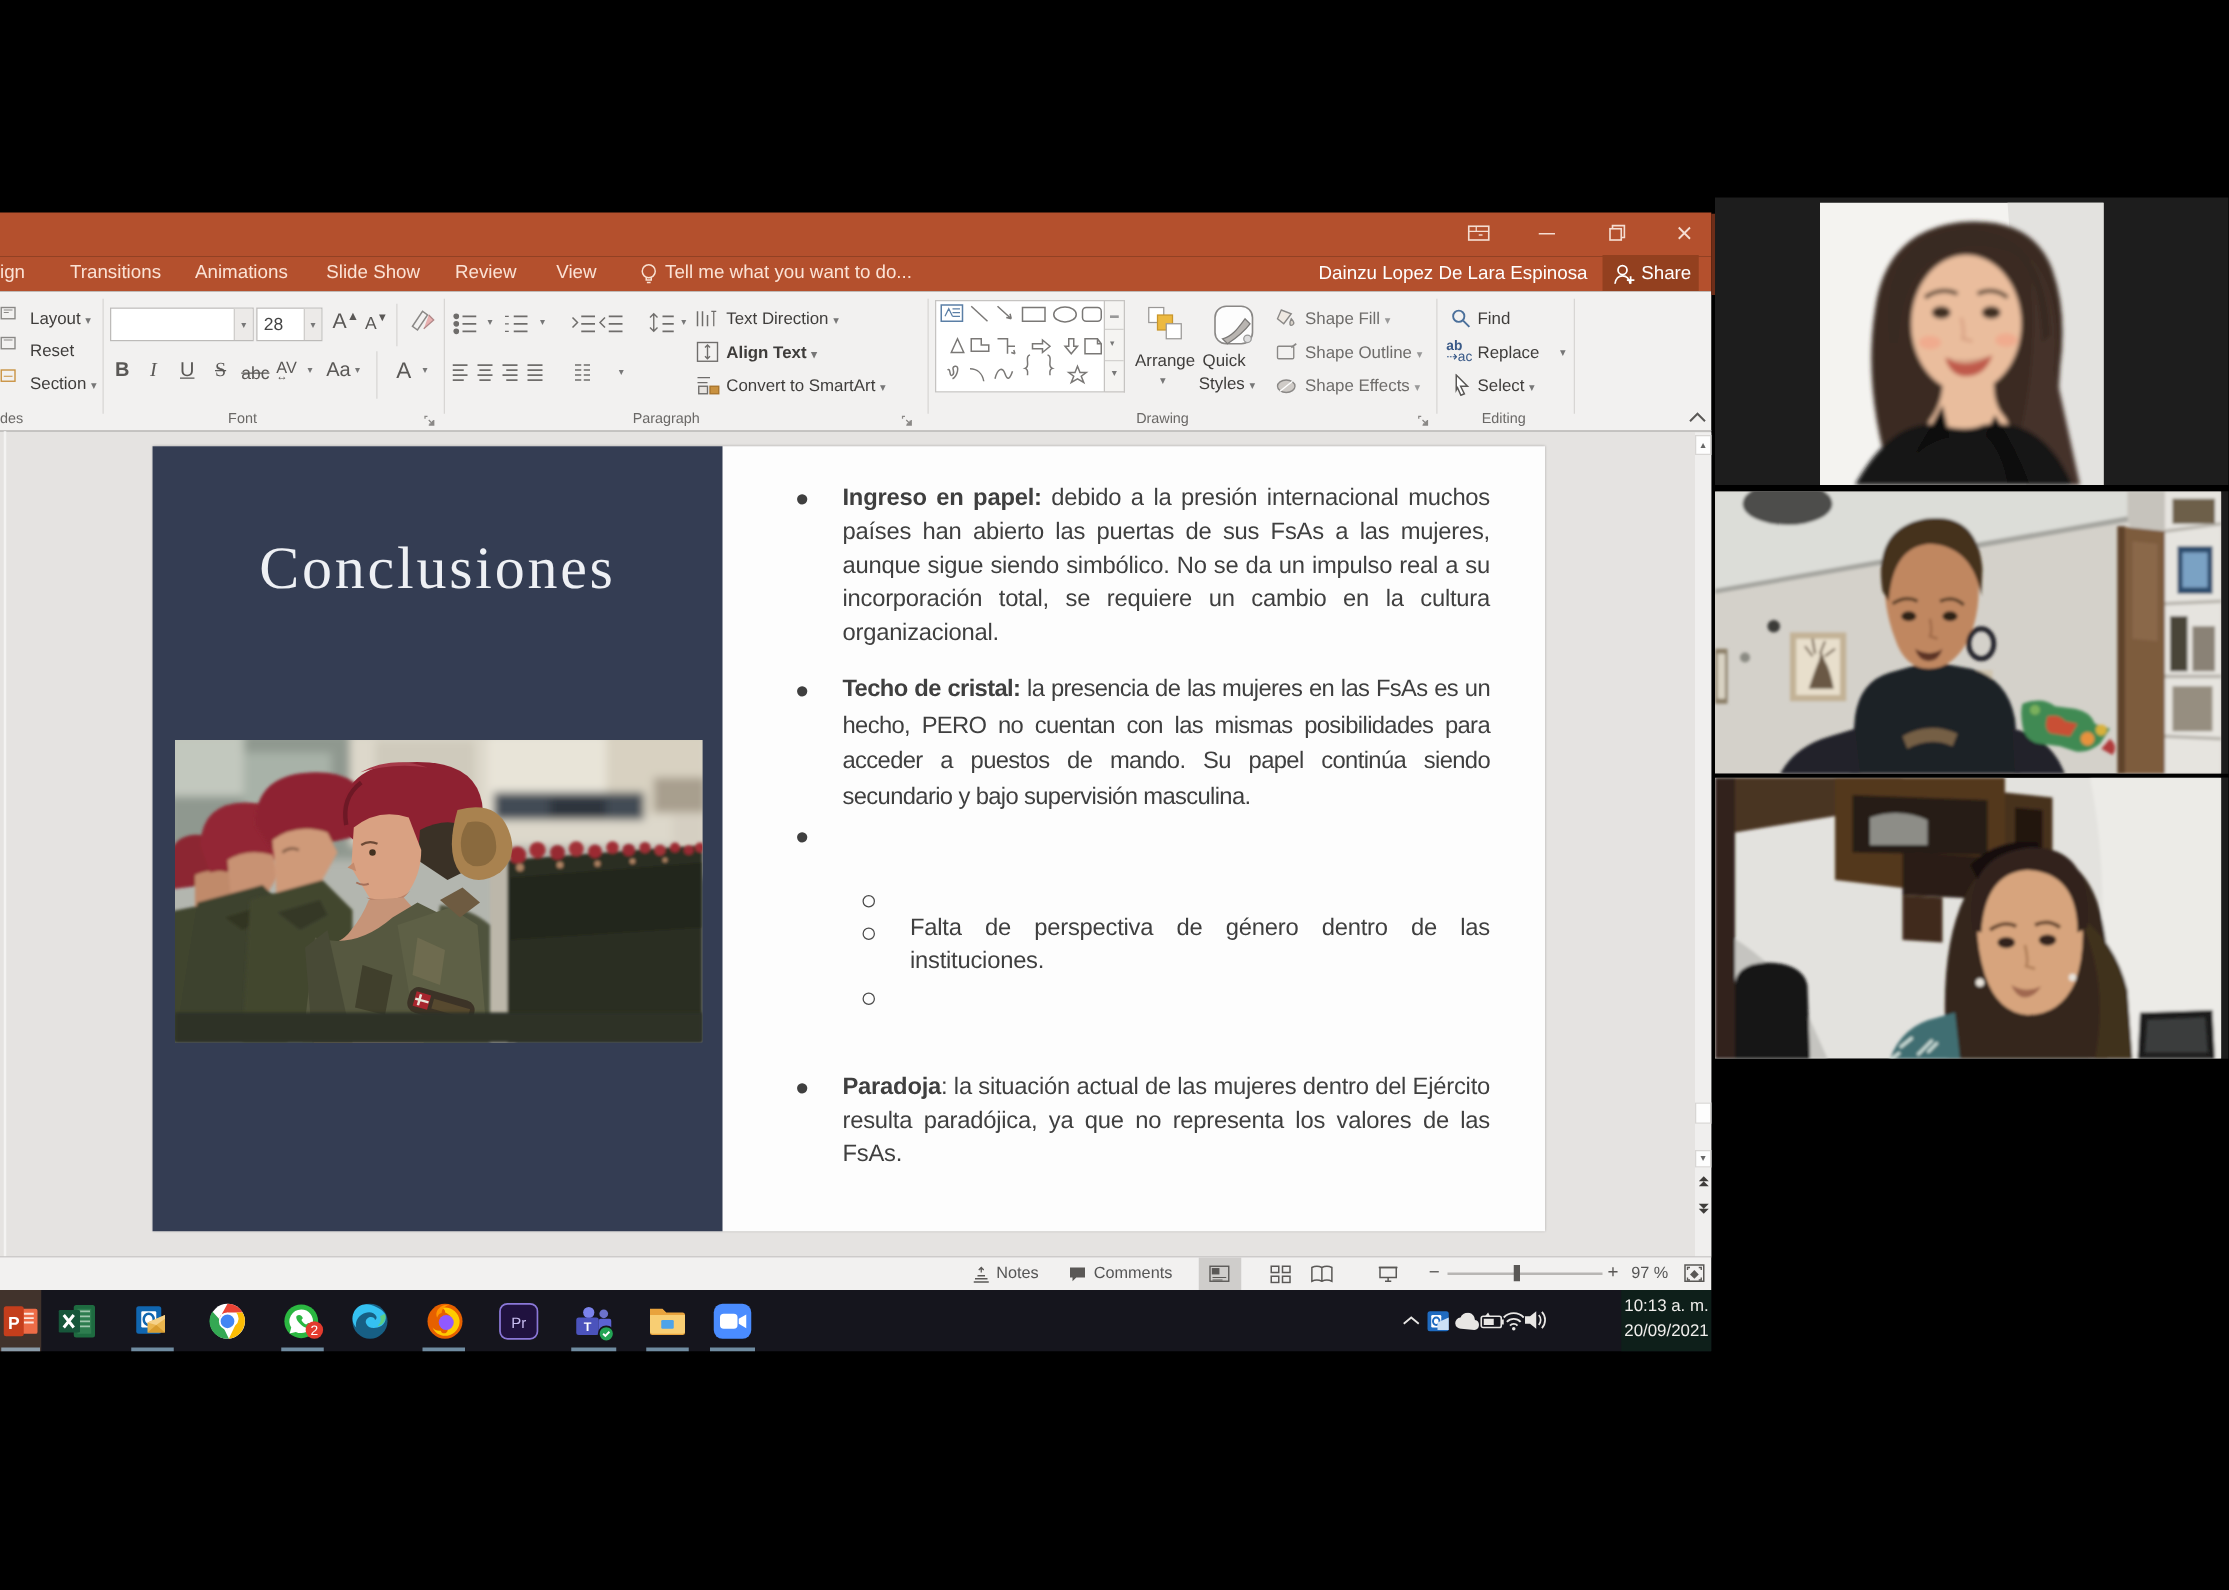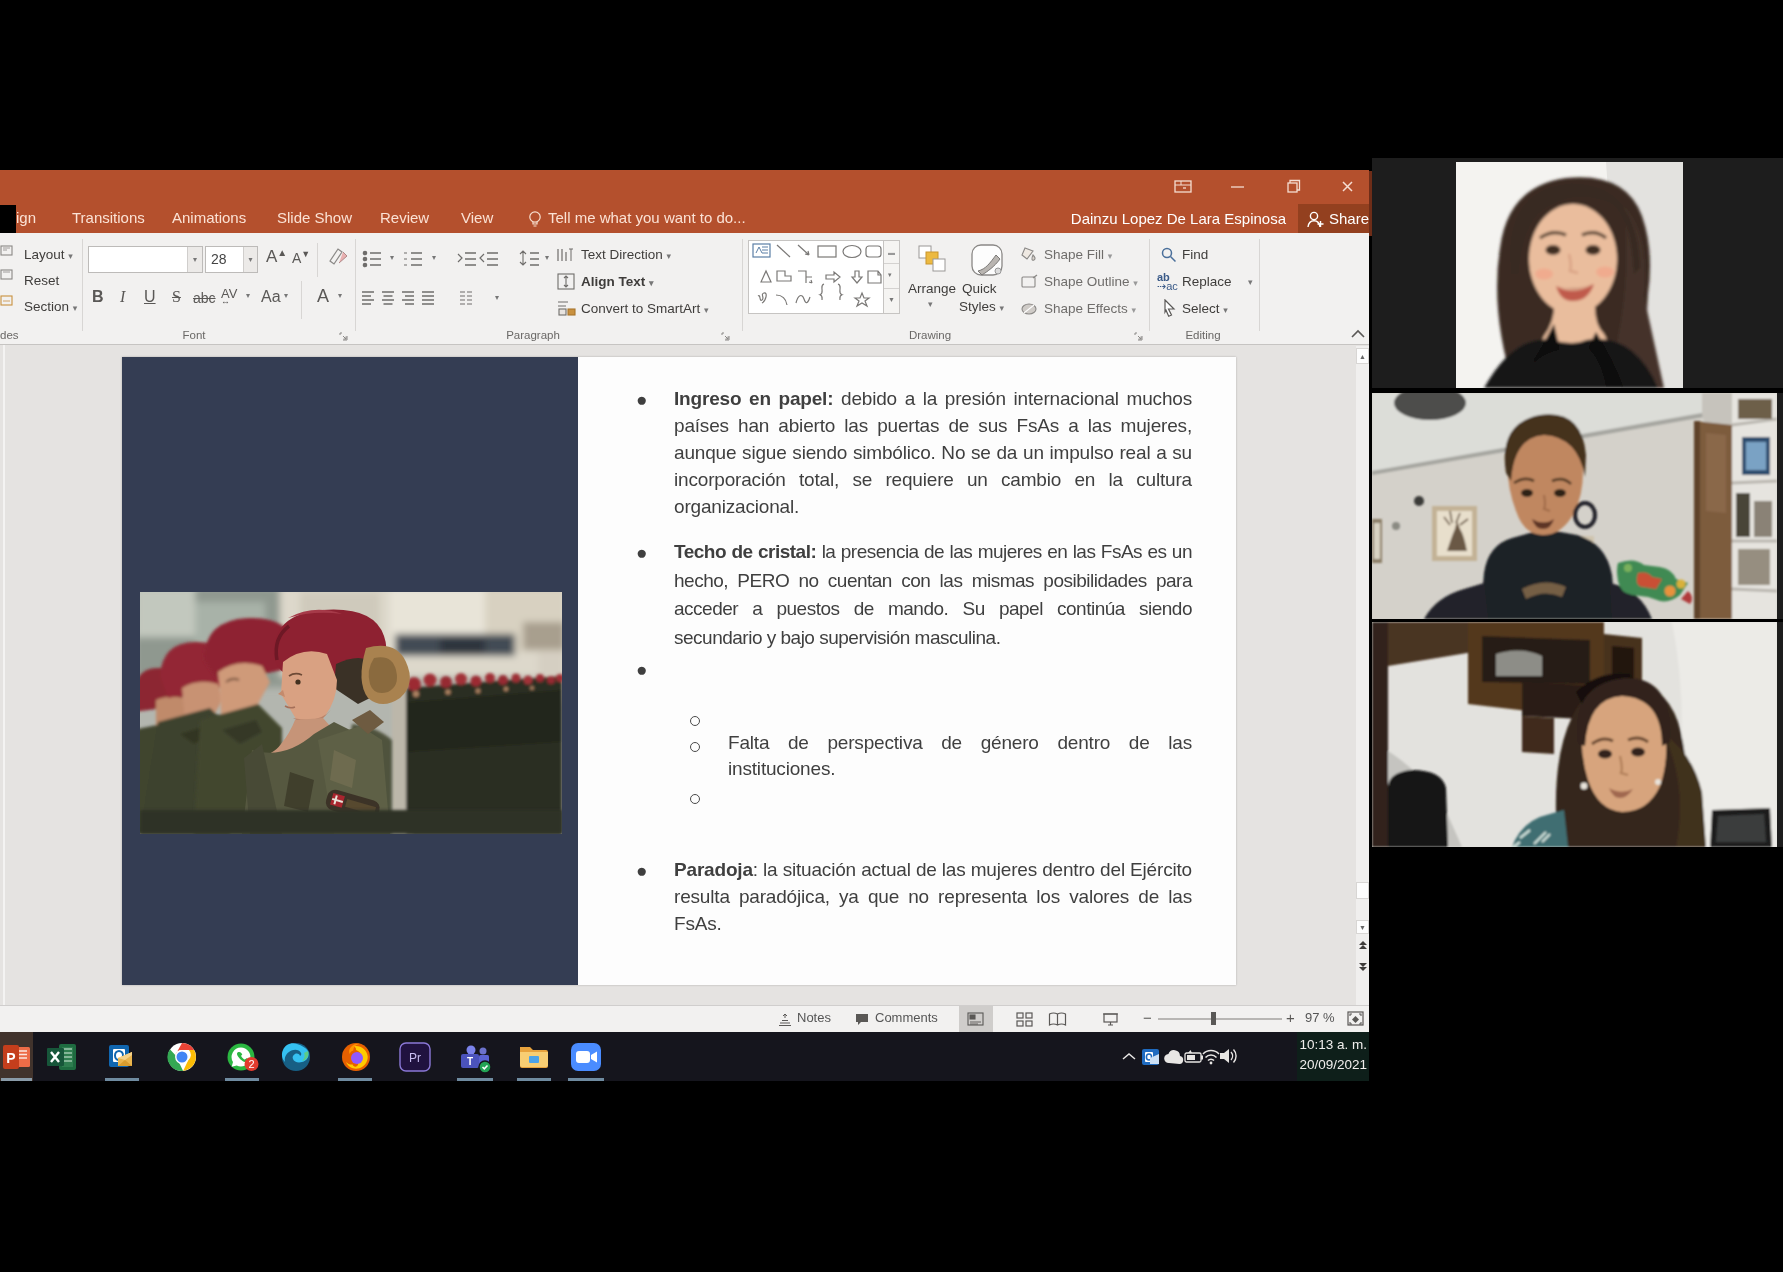--- a/index.html
+++ b/index.html
@@ -1,21 +1,21 @@
 <!DOCTYPE html>
 <html><head>
 <meta charset="utf-8">
 <style>
 html,body{margin:0;padding:0;background:#000;}
 *{box-sizing:border-box;}
 #stage{position:relative;width:1783px;height:1272px;background:#000;overflow:hidden;font-family:"Liberation Sans",sans-serif;}
 .abs{position:absolute;}
 
 #titlebar{left:0;top:170px;width:1369px;height:35px;background:#b4502d;}
-#tabrow{left:0;top:205px;width:1369px;height:28px;background:#b4502d;color:#fff;margin-left:16px;}
+#tabrow{left:0;top:205px;width:1369px;height:28px;background:#b4502d;color:#fff;}
 .tab{position:absolute;top:0;height:28px;line-height:26px;font-size:15px;color:#fbe2d5;}
 #ribbon{left:0;top:233px;width:1369px;height:112px;background:#f2f1f0;border-bottom:1px solid #c6c4c2;}
 .glabel{position:absolute;top:96px;font-size:11.5px;color:#6a6866;width:120px;text-align:center;}
 .vsep{position:absolute;top:6px;height:92px;width:1px;background:#d8d6d4;}
 .rbtn{position:absolute;font-size:12.5px;color:#444;}
 
 #workspace{left:0;top:345px;width:1369px;height:660px;background:#e5e3e1;}
 #slide{left:122px;top:12px;width:1114px;height:628px;background:#fdfdfd;box-shadow:0 0 2px rgba(0,0,0,.25);}
 #navy{left:0;top:0;width:456px;height:628px;background:#343d53;}
 #conclu{left:0;top:70px;width:456px;text-align:center;color:#eef0f4;font-family:"Liberation Serif",serif;font-size:48px;letter-spacing:2.2px;}
@@ -269,20 +269,21 @@
     <div class="vsep" style="left:1259px;"></div>
 
     <svg class="abs" style="left:1350px;top:95px" width="16" height="12" viewBox="0 0 16 12" fill="none" stroke="#5a5856" stroke-width="1.6">
         <path d="M2 9l6-6 6 6"></path>
       </svg>
   </div>
   <div id="workspace" class="abs">
       <div class="abs" style="left:3px;top:0;width:2px;height:660px;background:#f4f3f2;"></div>
     <div id="slide" class="abs">
       <div id="navy" class="abs">
+        <div id="conclu" class="abs">Conclusiones</div>
         <svg class="abs" style="left:18px;top:235px;" width="422" height="242" viewBox="0 0 422 242">
           <defs>
             <filter id="pb1" x="-20%" y="-20%" width="140%" height="140%">
                 <feGaussianBlur stdDeviation="3.5"></feGaussianBlur>
               </filter>
             <filter id="pb2" x="-20%" y="-20%" width="140%" height="140%">
                 <feGaussianBlur stdDeviation="1.4"></feGaussianBlur>
               </filter>
           </defs>
           <rect width="422" height="242" fill="#b3b6af"></rect>

